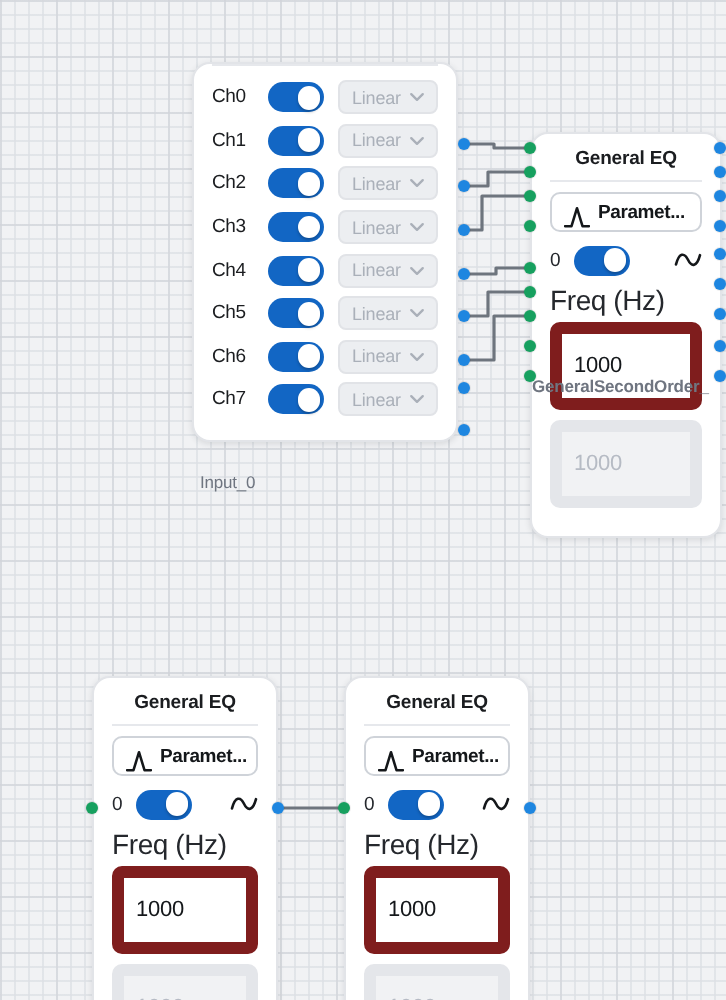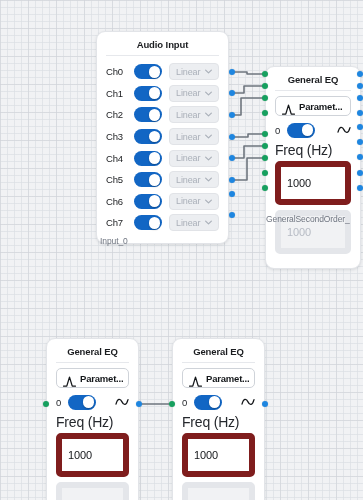--- a/index.html
+++ b/index.html
@@ -111,21 +111,21 @@
   .port.in  { background:#17a05f; box-shadow:0 0 0 0.5px rgba(0,0,0,0.07); }
   .port.out { background:#1e86e0; box-shadow:0 0 0 0.5px rgba(0,0,0,0.07); }
 
   
   #edges { position:absolute; inset:0; pointer-events:none; }
 
   
   #node-input      { left:96px;  top:31px;  width:133px; }
   #cap-input       { left:100px; top:236px; }
   #node-eq0        { left:265px; top:66px;  width:96px; }
-  #cap-eq0         { left:266px; top:214px; }
+  #cap-eq0         { left:266px; top:188px;font-weight:bold; }
   #node-eq1        { left:46px;  top:338px; width:93px; }
   #cap-eq1         { left:47px;  top:474px; }
   #node-eq2        { left:172px; top:338px; width:93px; }
   #cap-eq2         { left:173px; top:474px; }
 </style>
 </head>
 <body>
 
 <div id="canvas">
 
@@ -135,21 +135,20 @@
       <path d="M232,93 L244,93 L244,86 L265,86"></path>
       <path d="M232,115 L241,115 L241,98 L265,98"></path>
       <path d="M232,137 L248,137 L248,134 L265,134"></path>
       <path d="M232,158 L244,158 L244,146 L265,146"></path>
       <path d="M232,180 L247,180 L247,158 L265,158"></path>
       <path d="M139,404 L172,404"></path>
     </g>
   </svg>
 
   <div class="node" id="node-input">
-    <div class="node-title">Audio Input</div>
     <div class="node-divider"></div>
     <div class="node-body">
 
       <div class="ch-row">
         <span class="ch-label">Ch0</span>
         <div class="toggle">
             <span class="knob"></span>
           </div>
         <div class="select">
           <span class="sel-text">Linear</span>

